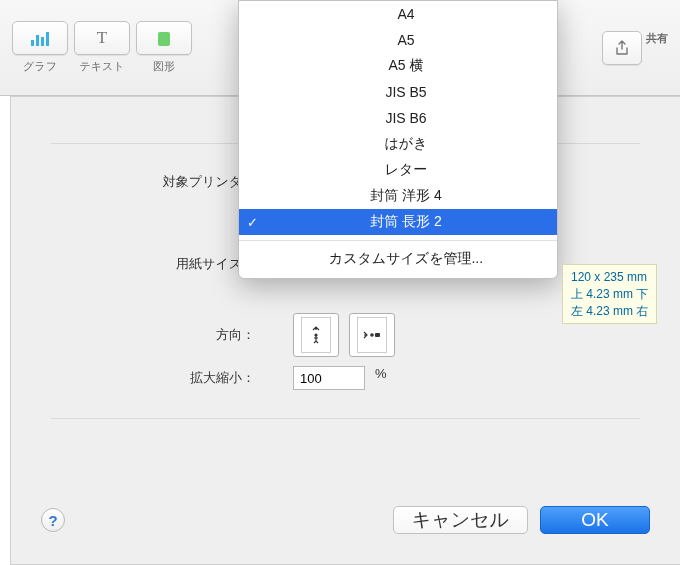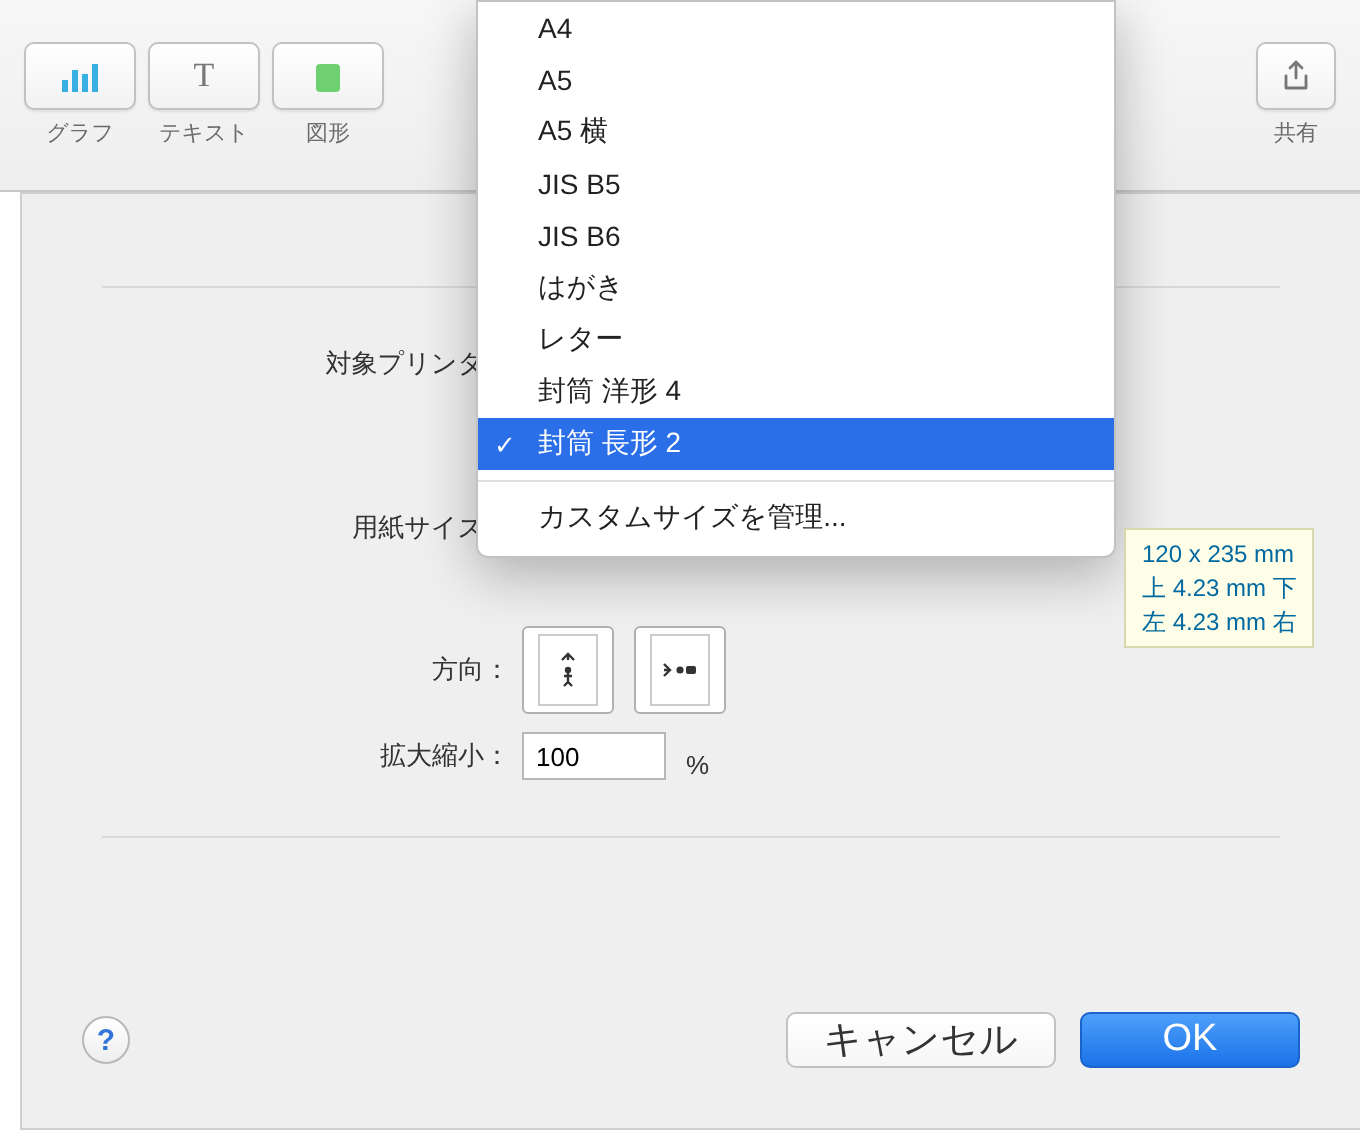--- a/index.html
+++ b/index.html
@@ -41,24 +41,24 @@
       box-shadow: 0 1px 1px rgba(0,0,0,0.08);
     }
     .tool-label {
       font-size: 11px;
       color: #6b6b6b;
       text-align: center;
     }
     .spacer { flex: 1; }
     .share-group {
       display: flex;
-      flex-direction: column;
-      align-items: center;
+      flex-direction: row;
       gap: 4px;
       margin-left: auto;
+      font-weight: bold;
     }
     .sheet {
       position: absolute;
       top: 96px;
       left: 10px;
       right: 0;
       bottom: 0;
       background: #efefef;
       border: 1px solid #cfcfcf;
       border-right: none;
@@ -72,22 +72,23 @@
     .label-col {
       width: 250px;
       text-align: right;
       padding-right: 6px;
       font-size: 13px;
       color: #333;
     }
     .ctrl-col {
       flex: 1;
       display: flex;
-      align-items: flex-end;
+      align-items: flex-start;
       gap: 10px;
+      margin-left: 32px;
     }
     .hr {
       border-top: 1px solid #d9d9d9;
       margin: 18px 40px 20px 40px;
     }
     .orient-btn {
       width: 46px;
       height: 44px;
       border: 1px solid #b0b0b0;
       border-radius: 3px;
@@ -168,20 +169,21 @@
       padding-bottom: 6px;
     }
     .dd-item {
       height: 26px;
       display: flex;
       align-items: center;
       padding: 0 14px 0 30px;
       font-size: 14px;
       color: #222;
       position: relative;
+      justify-content: center;
     }
     .dd-item.selected {
       background: #2a6fe8;
       color: #fff;
     }
     .dd-check {
       position: absolute;
       left: 8px;
       font-size: 13px;
     }

